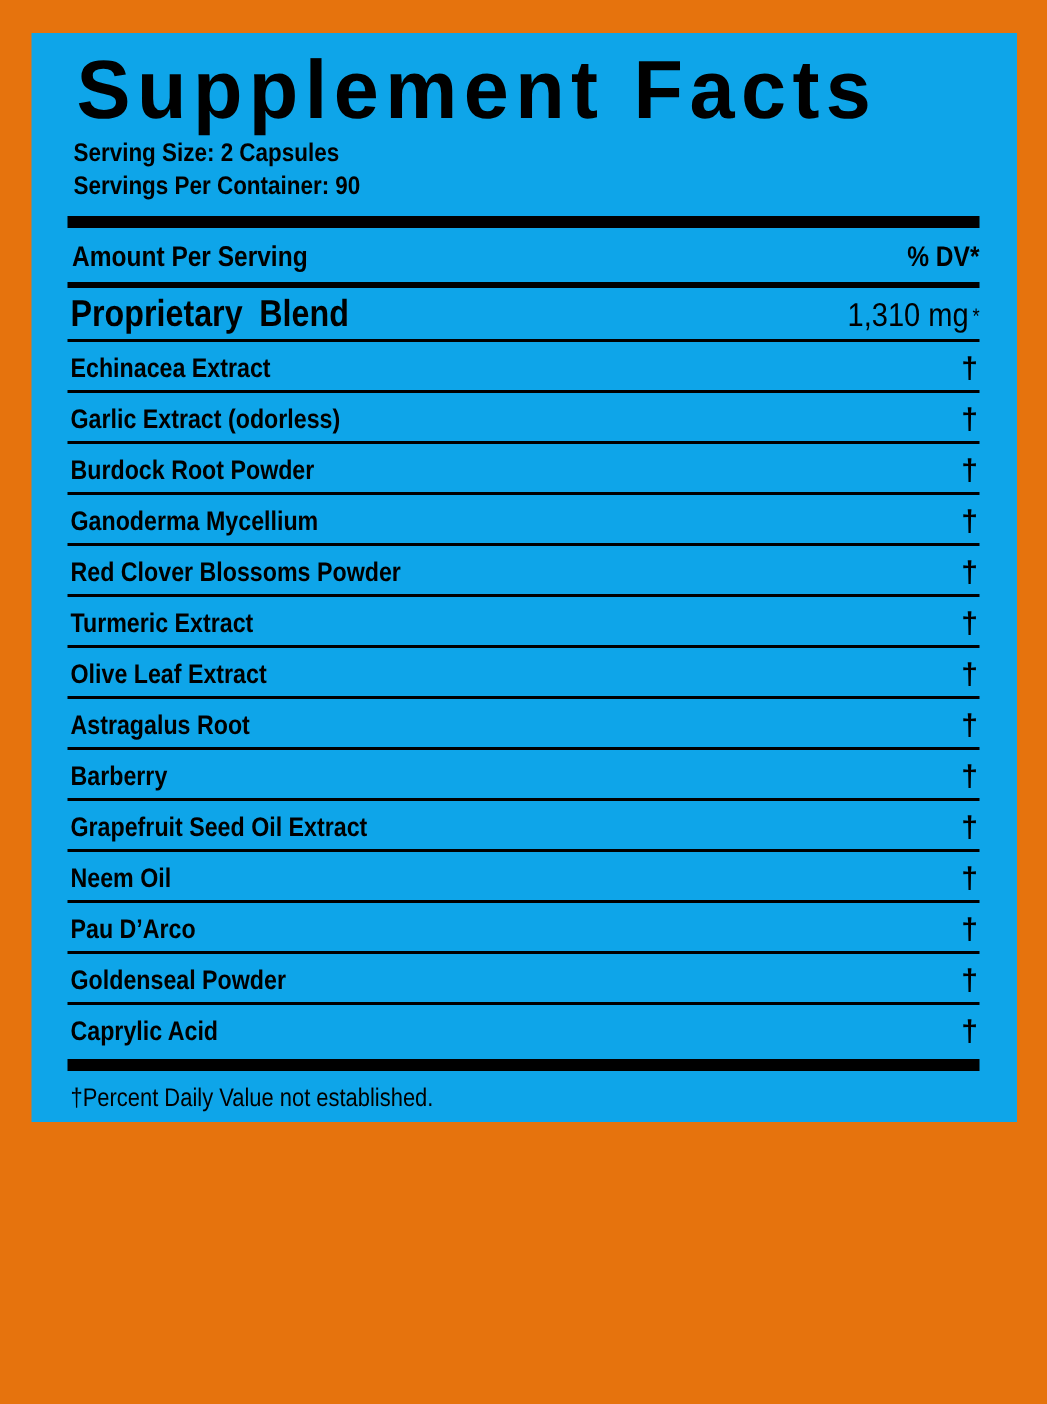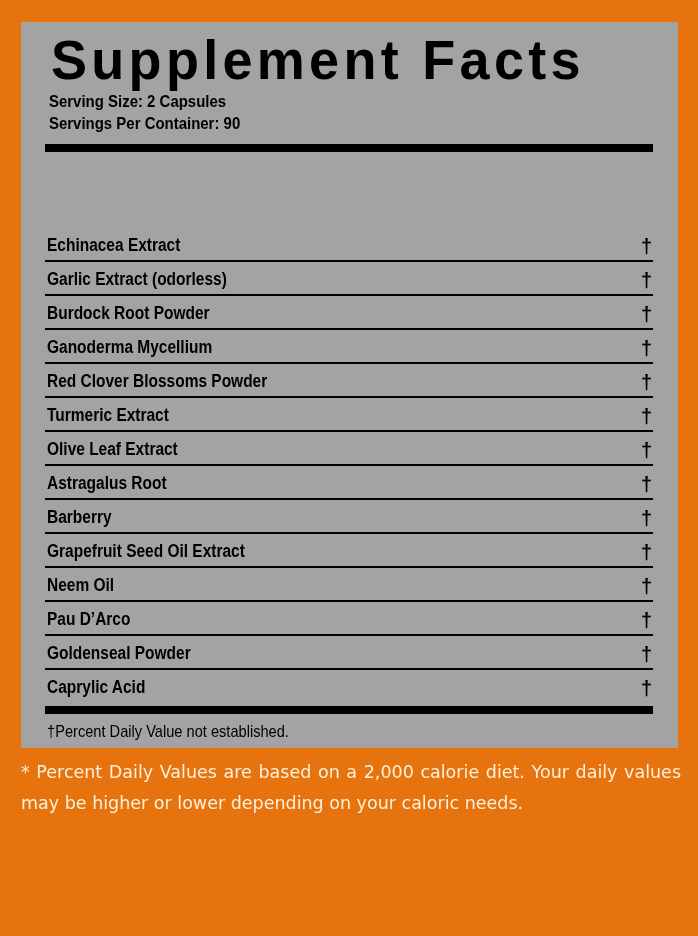--- a/index.html
+++ b/index.html
@@ -7,21 +7,21 @@
       width: 698px; height: 936px;
       background: #e6730d;
       position: relative;
       overflow: hidden;
       font-family: "Liberation Sans", sans-serif;
     }
     .panel {
       position: absolute;
       left: 21px; top: 22px;
       width: 657px; height: 726px;
-      background: #a3a3a3;
+      background: #0ea5e9;
     }
     .title {
       position: absolute;
       left: 30px; top: 6px;
       width: 605px;
       font-family: "Liberation Sans", sans-serif;
       font-weight: bold;
       font-size: 54px;
       letter-spacing: 4.3px;
       line-height: 64px;
@@ -124,21 +124,29 @@
 </head>
 <body>
 
 <div class="panel">
   <div class="title">Supplement Facts</div>
   <div class="serving s1">Serving Size: 2 Capsules</div>
   <div class="serving s2">Servings Per Container: 90</div>
 
   <div class="thick-bar bar-top"></div>
 
-
+  <div class="hdr-row">
+    <span class="lbl">Amount Per Serving</span>
+    <span class="val">% DV*</span>
+  </div>
+
+  <div class="blend-row">
+    <span class="lbl">Proprietary  Blend</span>
+    <span class="val"><span>1,310 mg</span><span class="ast">*</span></span>
+  </div>
 
   <div class="rows">
     <div class="row">
         <span class="name">Echinacea Extract</span>
         <span class="dv">†</span>
       </div>
     <div class="row">
         <span class="name">Garlic Extract (odorless)</span>
         <span class="dv">†</span>
       </div>
@@ -191,14 +199,13 @@
         <span class="dv">†</span>
       </div>
   </div>
 
   <div class="thick-bar bar-bottom"></div>
 
   <div class="footnote">†Percent Daily Value not established.</div>
 </div>
 
 <div class="notes">
-  <p class="justify">* Percent Daily Values are based on a 2,000 calorie diet. Your daily values may be higher or lower depending on your caloric needs.</p>
 </div>
 
 </body></html>

